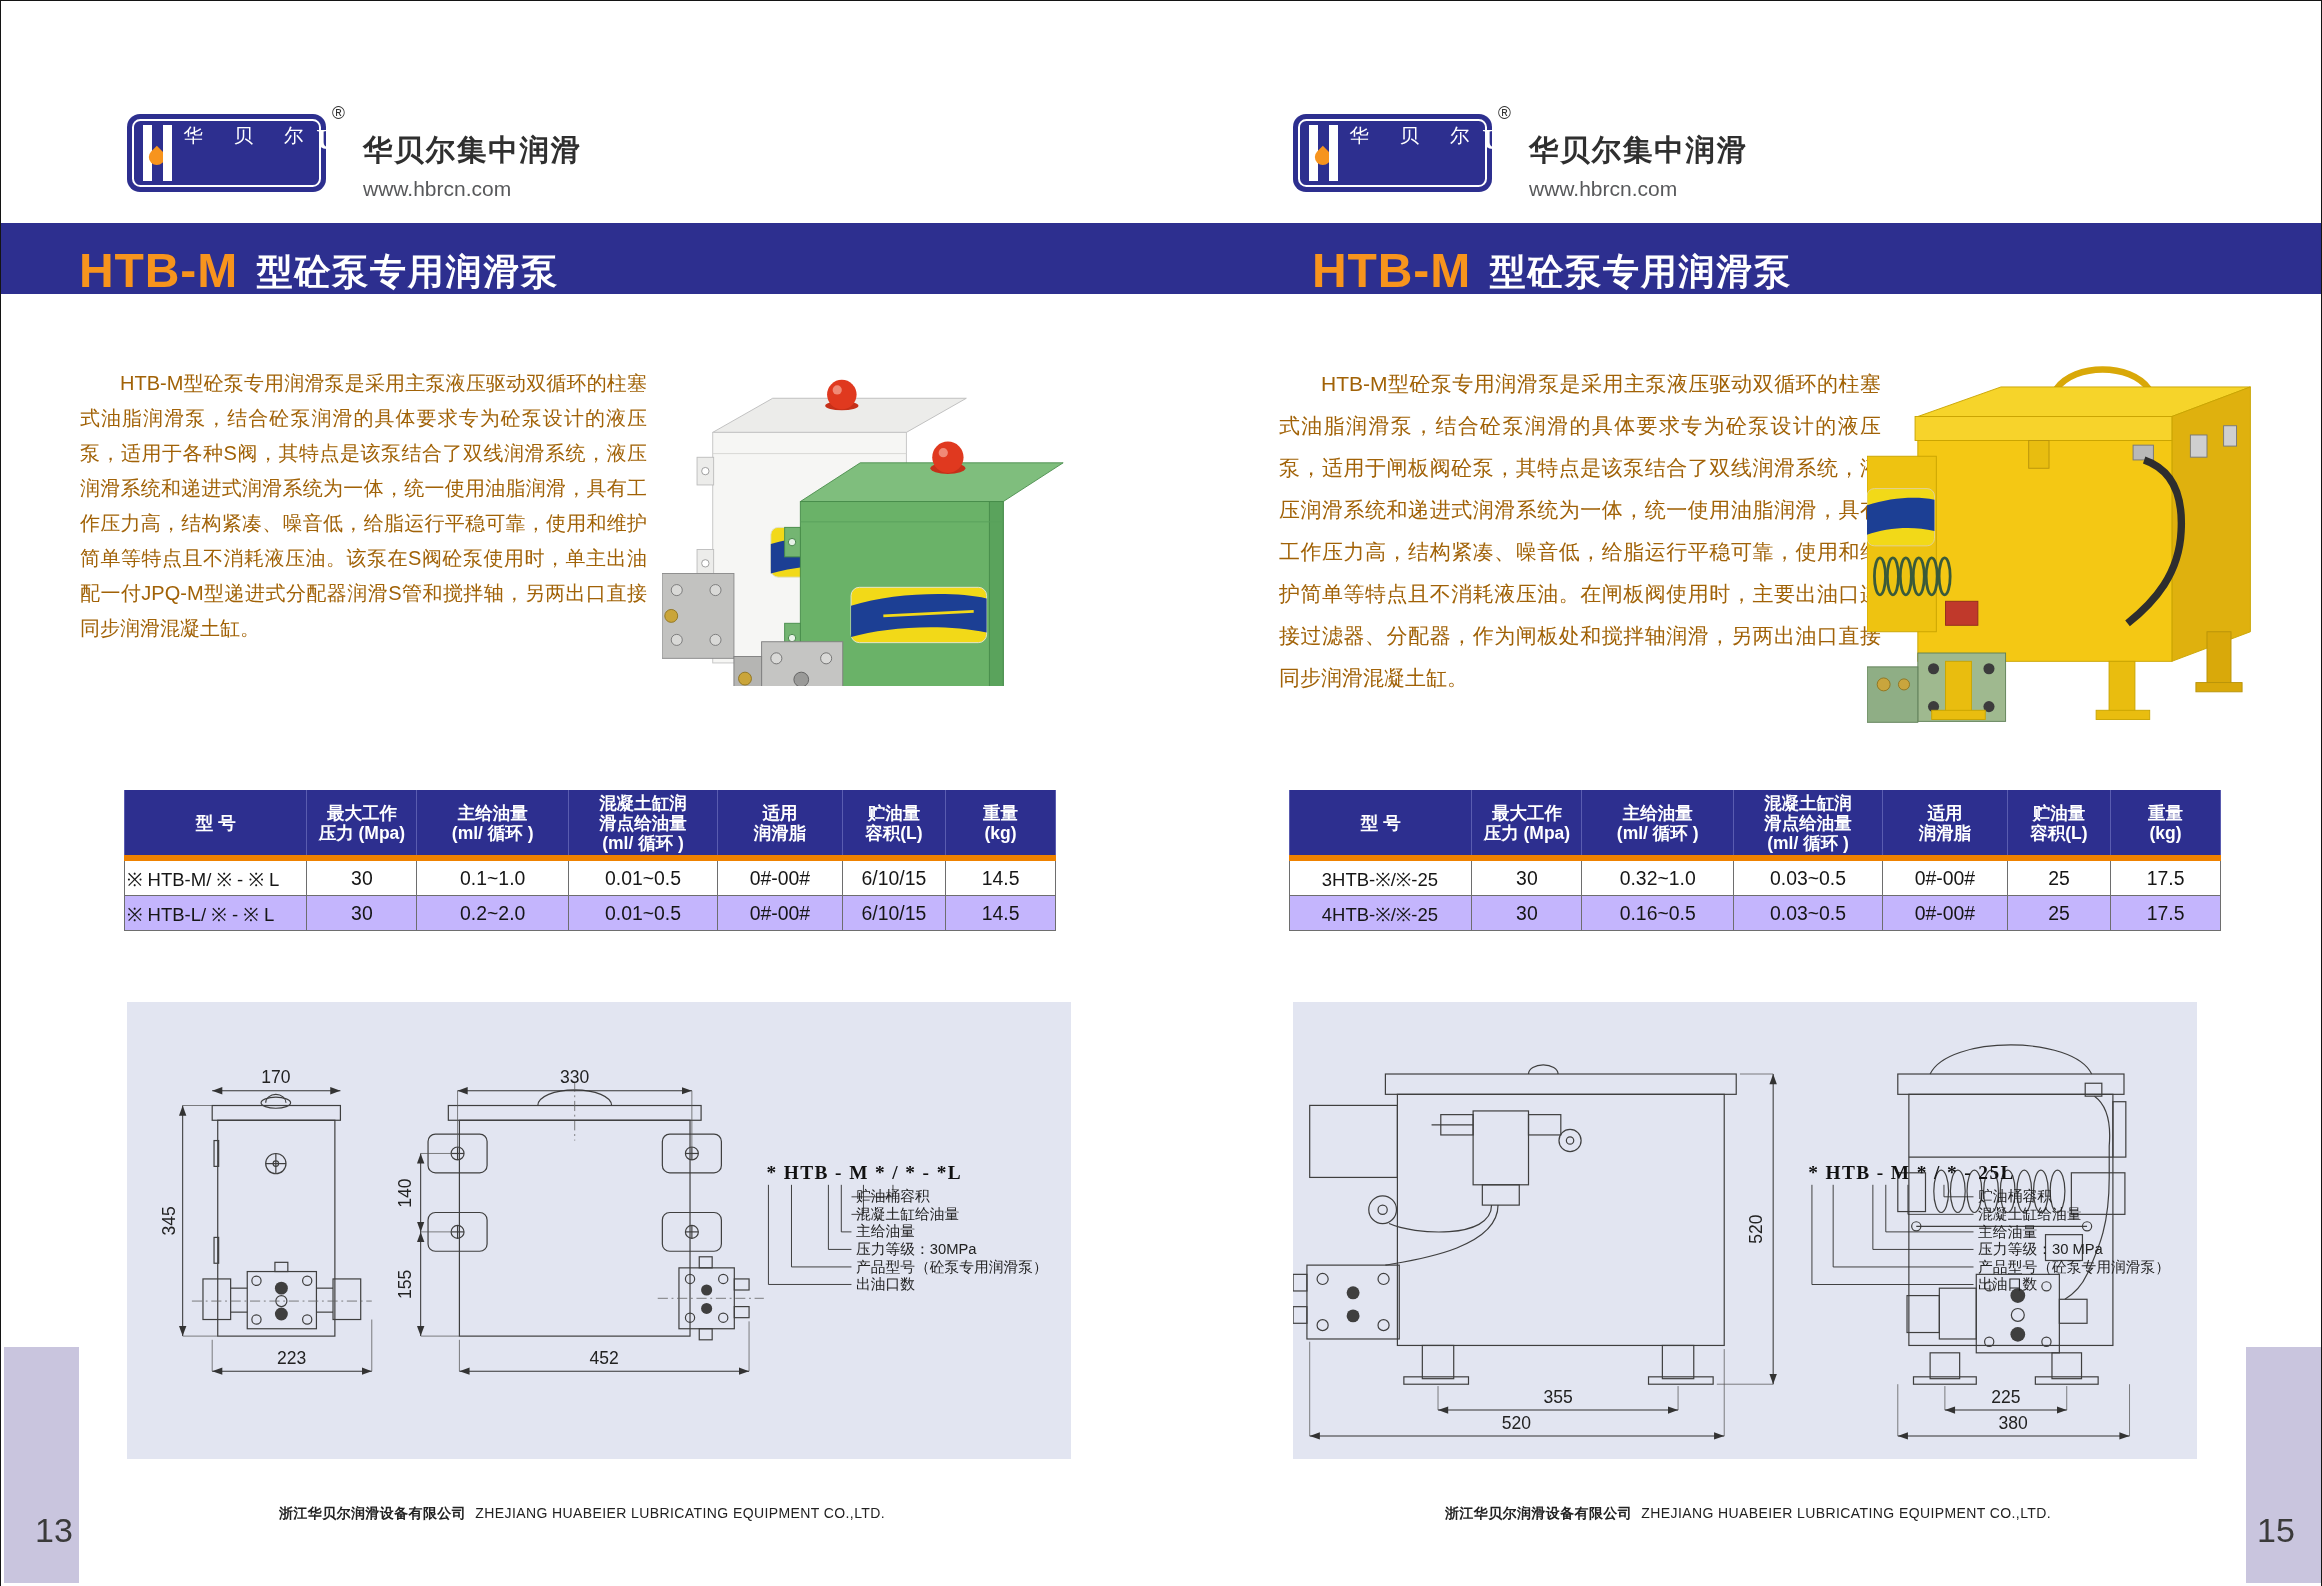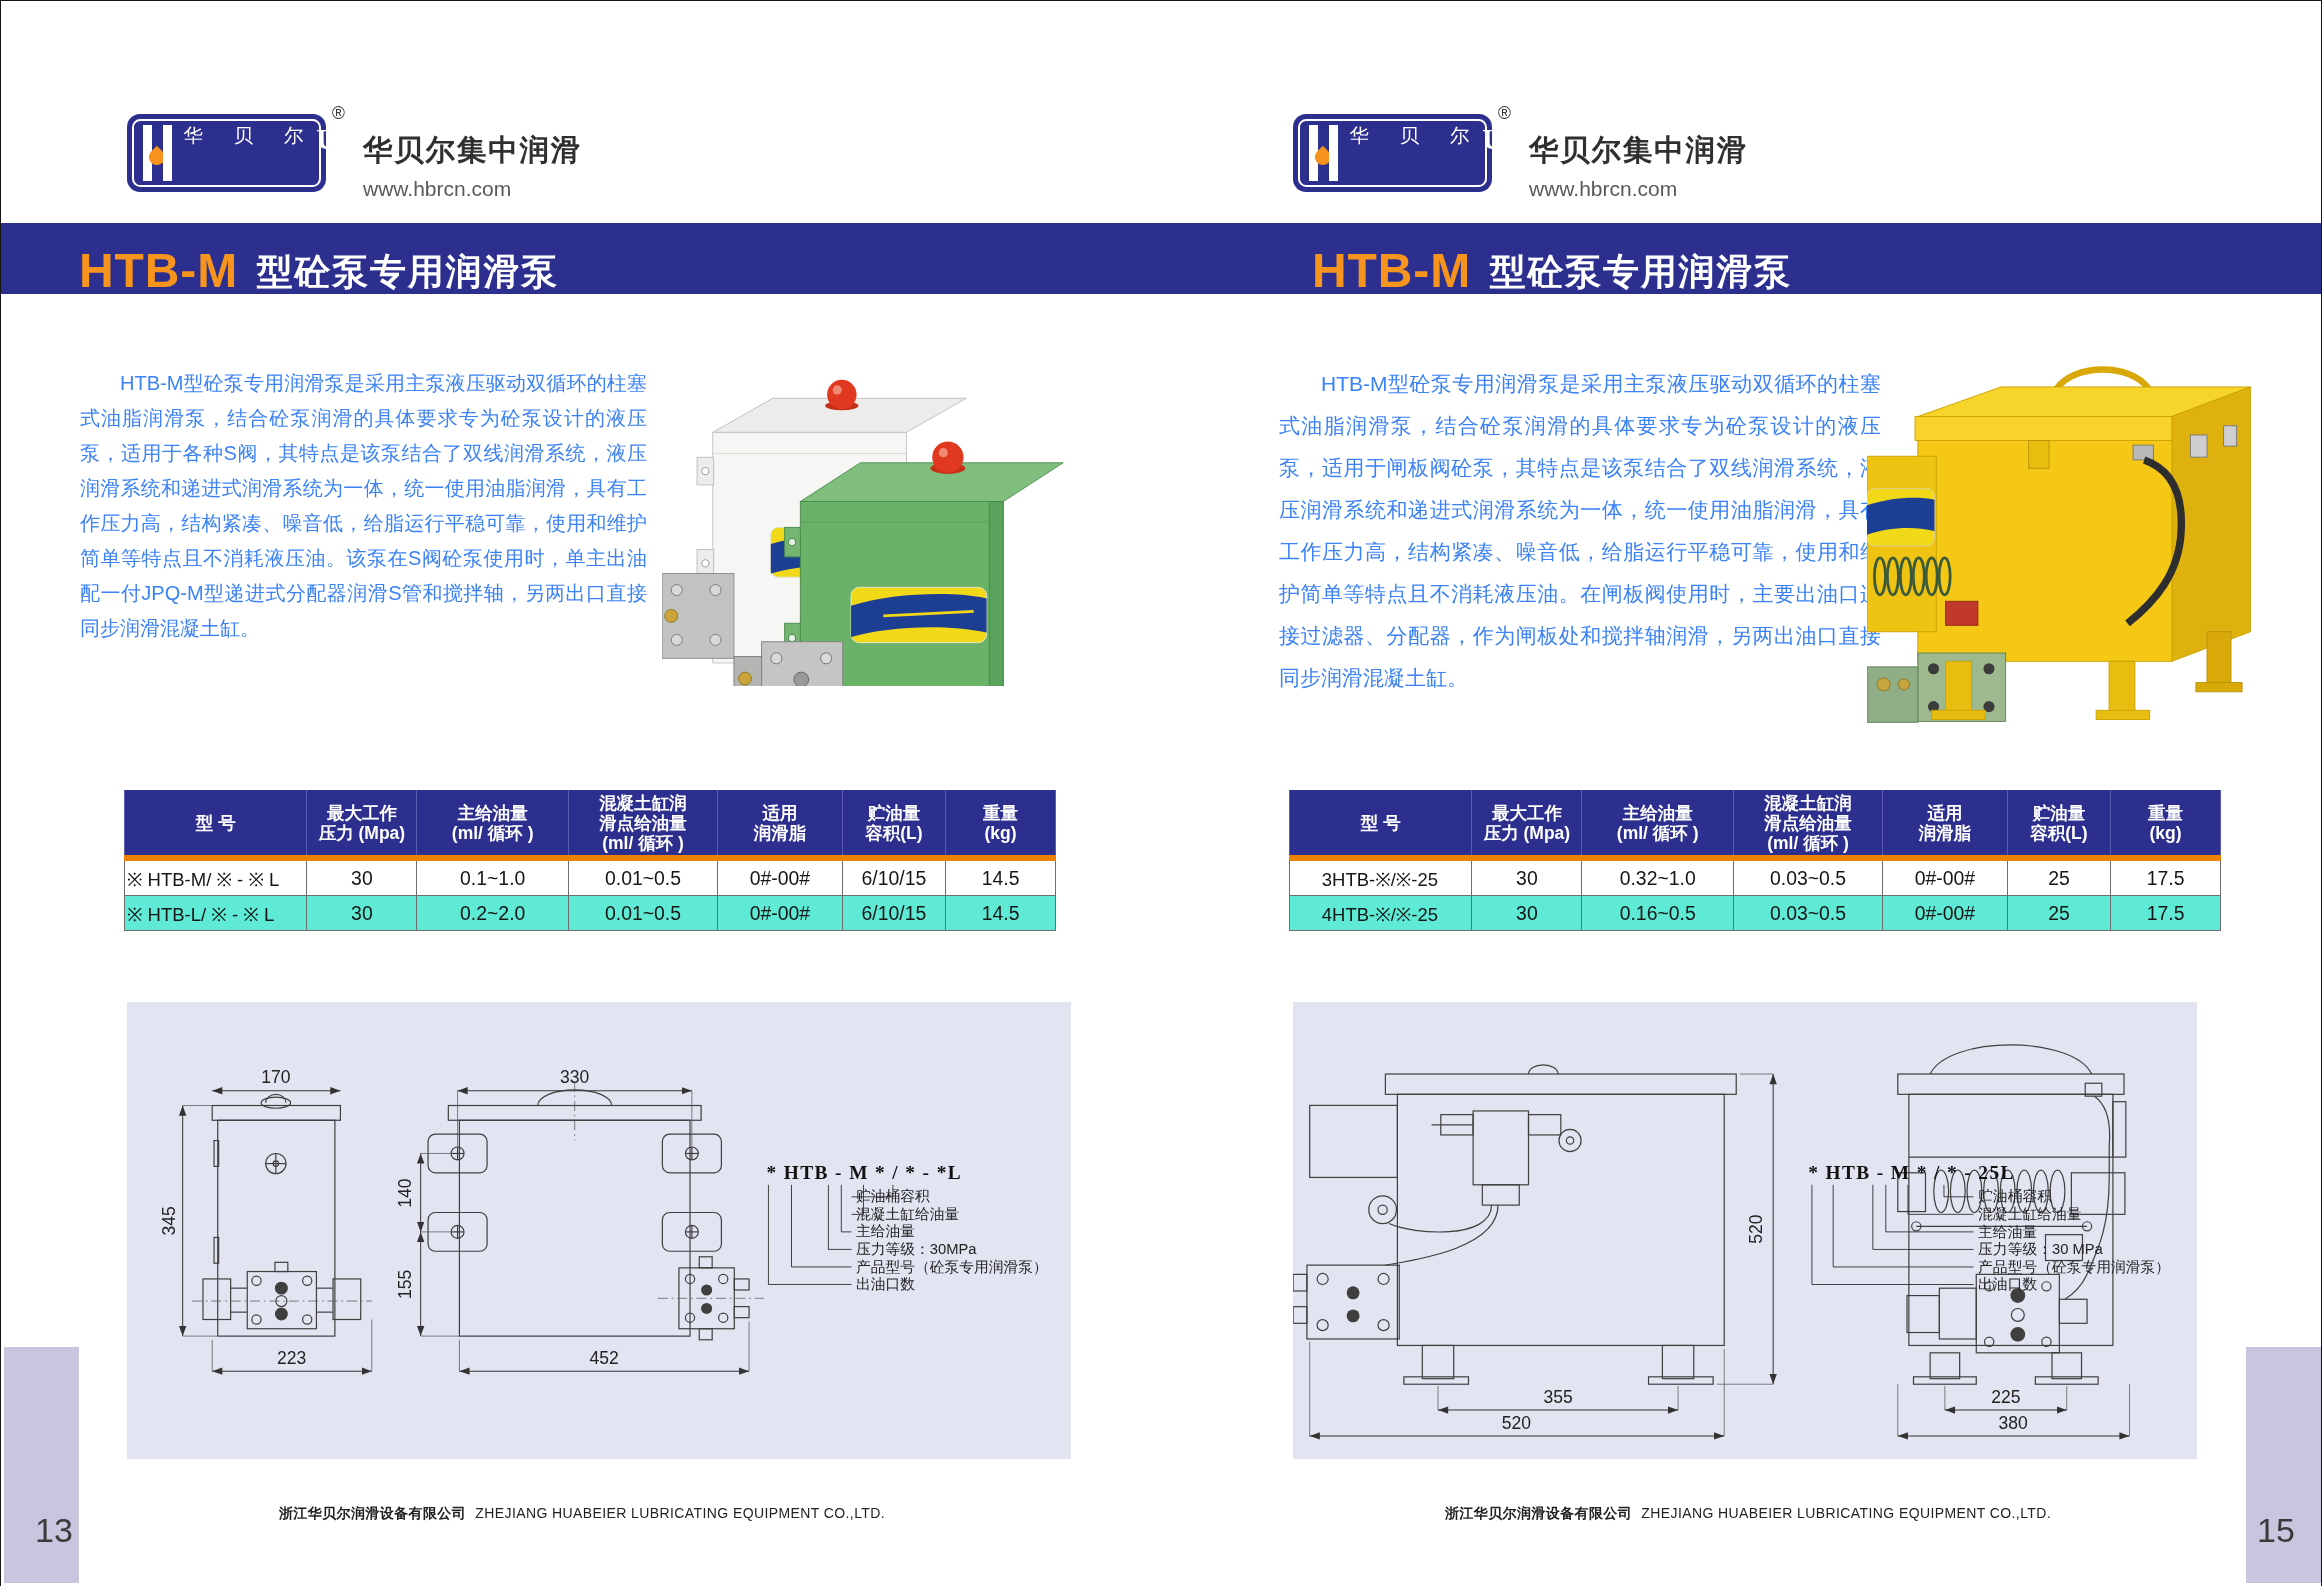--- a/index.html
+++ b/index.html
@@ -20,33 +20,33 @@
   .brand-text{position:absolute;left:236px;top:28px;}
   .tagline{font-size:29.5px;font-weight:600;color:#2f2f2f;letter-spacing:1.8px;white-space:nowrap;}
   .website{font-size:21px;color:#58595b;margin-top:5.5px;}
   
   .title-band{position:absolute;left:0;top:222px;width:2322px;height:71px;background:#2d2f8f;}
   .title-group{position:absolute;top:0;height:96px;display:flex;align-items:center;gap:18.5px;}
   .tg-l{left:78px;} .tg-r{left:1311px;}
   .title-model{color:#f7941d;font-weight:800;font-size:48px;letter-spacing:0.9px;line-height:96px;}
   .title-text{color:#fff;font-weight:700;font-size:36px;letter-spacing:1.8px;padding-top:3.7px;}
   
-  .intro{position:absolute;color:#3b82f6;text-align:justify;text-indent:2em;}
+  .intro{position:absolute;color:#a16207;text-align:justify;text-indent:2em;}
   .intro-l{left:79px;top:365px;width:567px;font-size:20px;line-height:35px;}
   .intro-r{left:1278px;top:362px;width:602px;font-size:21px;line-height:42px;}
   .photo{position:absolute;}
   .photo-l{left:661px;top:353px;}
   .photo-r{left:1866px;top:349px;}
   
   .spec-table{position:absolute;border-collapse:collapse;table-layout:fixed;width:932px;top:789px;}
   .st-l{left:123px;} .st-r{left:1288px;}
   .spec-table th{background:#2d2f8f;color:#fff;font-size:17.5px;font-weight:bold;height:65px;border-left:0.9px solid #5a5cb0;border-right:0.9px solid #5a5cb0;border-bottom:6.5px solid #ef8200;vertical-align:middle;text-align:center;padding:0 1.8px;}
   .spec-table th div{white-space:pre-line;line-height:20px;}
   .spec-table td{height:34px;text-align:center;font-size:19.4px;color:#161616;border:0.9px solid #6e6e6e;background:#fff;padding:0 3.7px;vertical-align:middle;}
-  .spec-table tr.alt td{background:#5eead4;}
+  .spec-table tr.alt td{background:#c4b5fd;}
   .spec-table td.model{text-align:left;padding-left:2px;font-size:18.5px;}
   .st-r td.model{text-align:center;}
   
   .panel{position:absolute;top:1001px;height:457px;background:#e2e5f1;}
   .panel-l{left:126px;width:916px;padding-left:28px;}
   .panel-r{left:1292px;width:904px;}
   svg .s{stroke:#3f3f3f;fill:none;stroke-width:1.3px;}
   svg .dim{stroke:#333;stroke-width:1.1px;fill:none;}
   svg .ext{stroke:#555;stroke-width:0.8px;fill:none;}
   svg .cl{stroke:#666;stroke-width:0.9px;fill:none;stroke-dasharray:11 4 2 4;}

